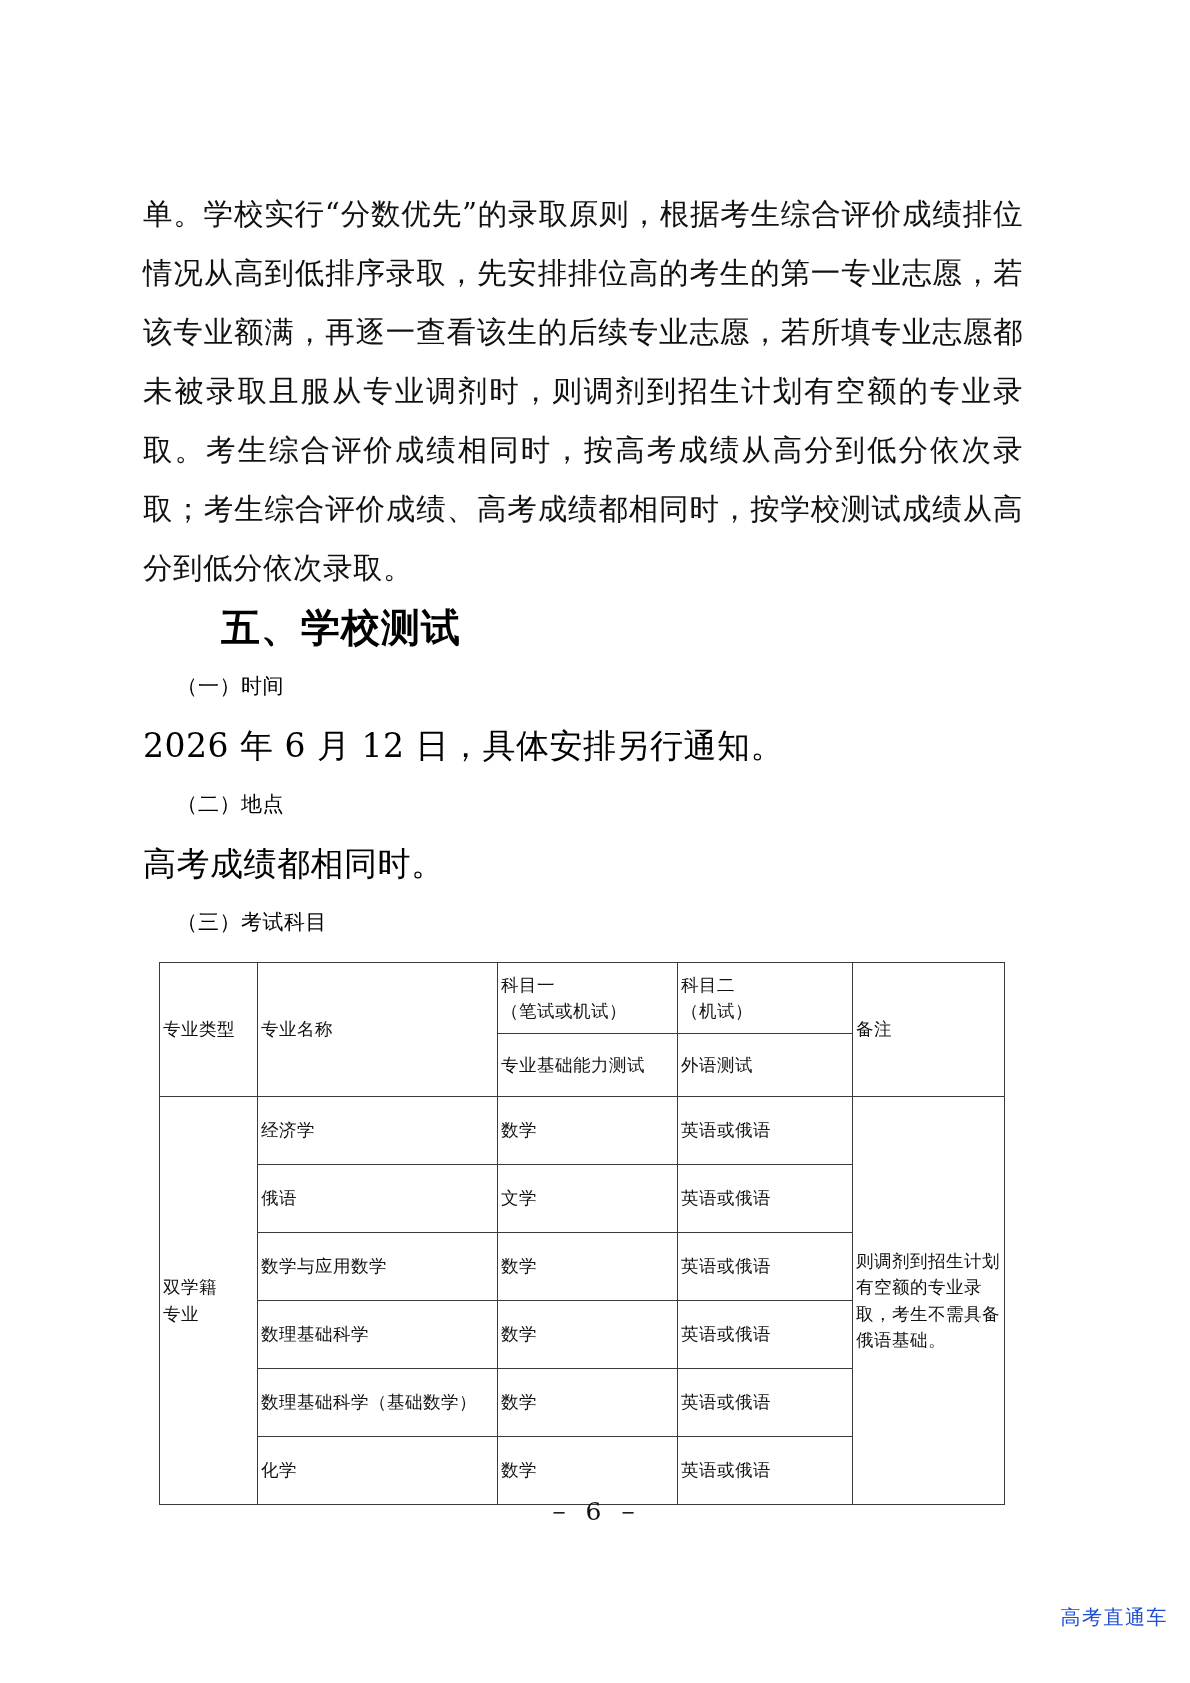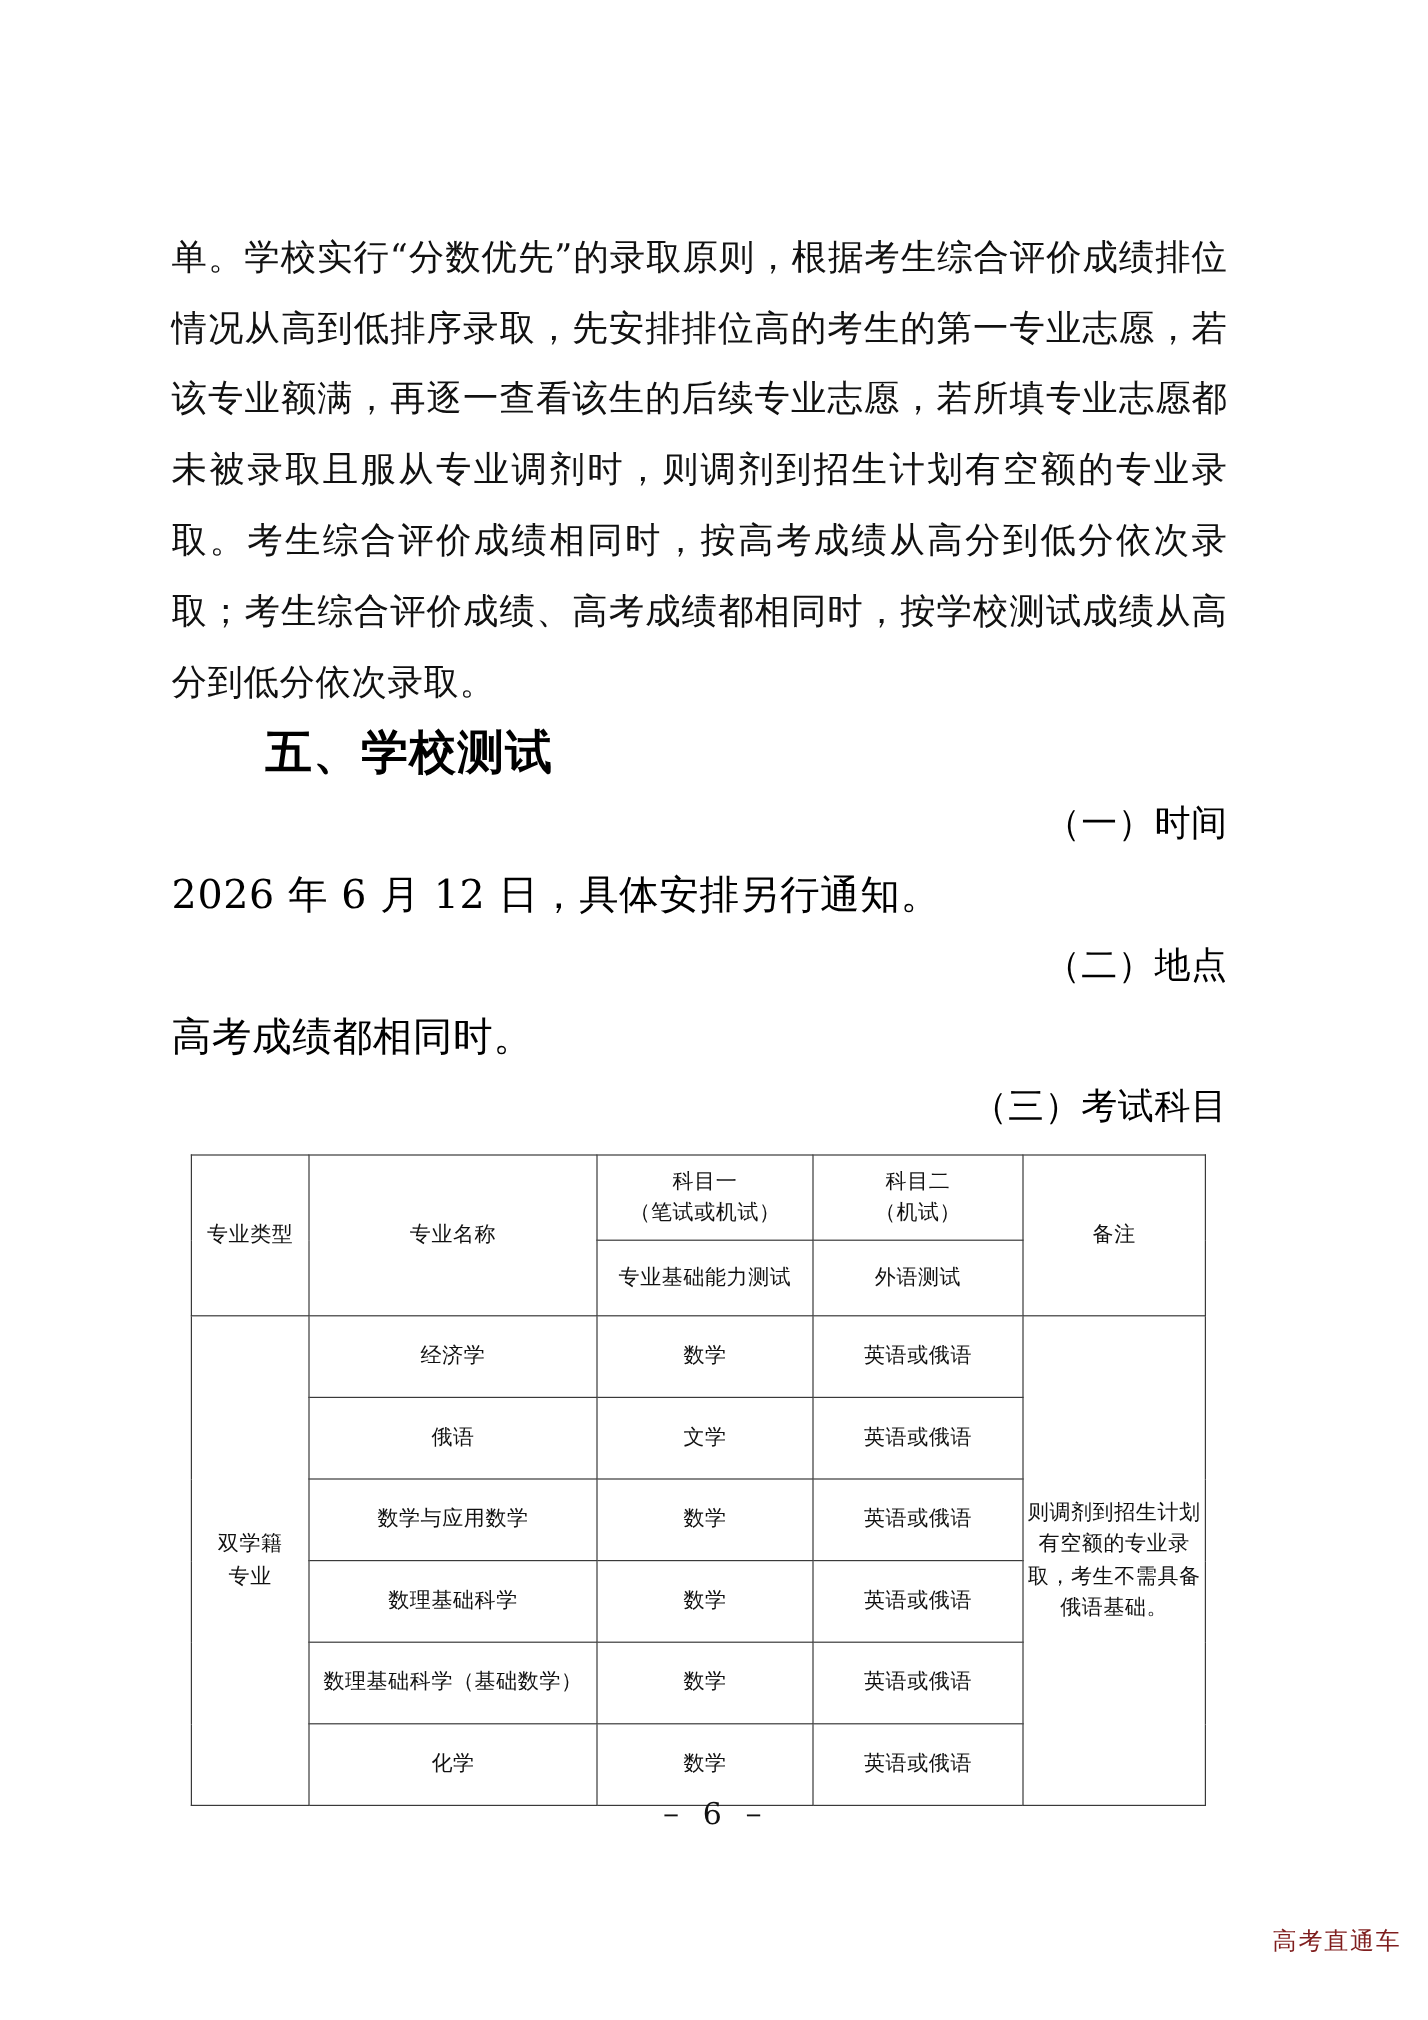--- a/index.html
+++ b/index.html
@@ -38,45 +38,44 @@
   }
   .heading {
     font-size: 39px;
     line-height: 59px;
     font-weight: bold;
     margin: 0;
     text-indent: 2em;
     letter-spacing: 1px;
   }
   .sub-heading {
-    font-size: 30px;
+    font-size: 21px;
     line-height: 59px;
     margin: 0;
     text-indent: 1.6em;
     letter-spacing: 0.5px;
-    text-align: right;
   }
   .plain-line {
     font-size: 33px;
     line-height: 59px;
     margin: 0;
     letter-spacing: 0.5px;
   }
 
   
   .exam-table {
     border-collapse: collapse;
     width: 845px;
     margin-top: 10px;
     margin-left: 16px;
     table-layout: fixed;
   }
   .exam-table td, .exam-table th {
     border: 1.4px solid #3a3a3a;
-    text-align: center;
+    text-align: left;
     vertical-align: middle;
     font-size: 17.5px;
     font-weight: normal;
     line-height: 1.5;
     padding: 4px 3px;
     color: #111;
     letter-spacing: 0.5px;
   }
   .col-type   { width: 98px; }
   .col-name   { width: 240px; }
@@ -113,21 +112,21 @@
     font-size: 25px;
     letter-spacing: 3px;
     color: #111;
   }
   .watermark {
     position: absolute;
     right: 22px;
     top: 1604px;
     font-family: "DejaVu Sans", "Liberation Sans", sans-serif;
     font-size: 20px;
-    color: #7f1d1d;
+    color: #1d4ed8;
     letter-spacing: 1.5px;
   }
 </style>
 </head>
 <body>
 
 <div id="page">
 
   <div class="content">
 

